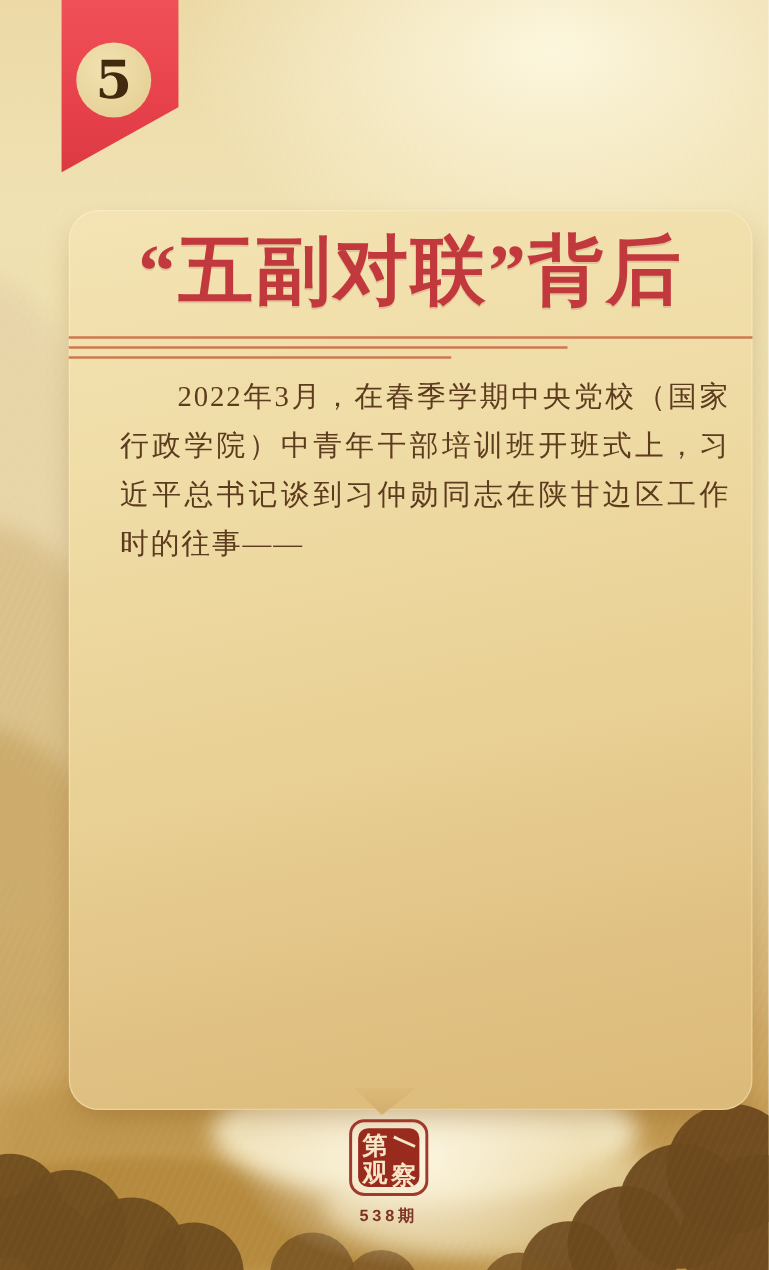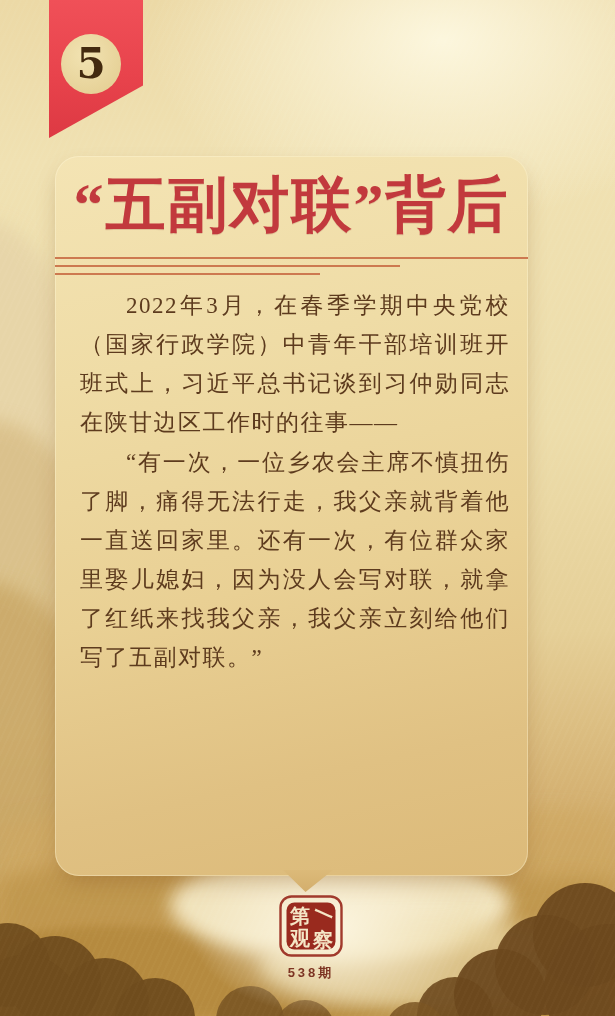--- a/index.html
+++ b/index.html
@@ -33,21 +33,21 @@
     background:radial-gradient(circle at 40% 35%, #f2e3b2, #e2cb8e);
     display:flex;align-items:center;justify-content:center;
   }
   .badge span{
     font-size:42px;font-weight:bold;color:#432a0f;line-height:1;
     font-family:"DejaVu Serif","Liberation Serif",serif;
   }
 
   
   .card{
-    position:absolute;left:55px;top:156px;width:473px;height:720px;z-index:3;
+    position:absolute;left:55px;top:168px;width:547px;height:720px;z-index:3;
     border-radius:24px;
     background:linear-gradient(168deg,#f4e4b4 0%,#efdca6 28%,#e9d094 58%,#e0c183 82%,#dcba79 100%);
     box-shadow:0 10px 22px -6px rgba(130,80,25,.38), inset 0 0 0 1px rgba(255,248,220,.35);
   }
   .card-tail{
     position:absolute;left:283px;top:870px;width:50px;height:22px;z-index:3;
     background:linear-gradient(180deg,#dcba79,#d3ae6c);
     clip-path:polygon(0 0,100% 0,45% 100%);
   }
   .title{
@@ -58,21 +58,21 @@
   .rules{margin-top:16px;}
   .rule{height:2px;background:#cd7950;margin:0 0 6px 0;}
   .rule.r1{width:100%;}
   .rule.r2{width:73%;}
   .rule.r3{width:56%;}
   .bodytext{
     margin-top:11px;padding:0 18px 0 25px;
     color:#5d3b1e;font-size:23px;line-height:39px;letter-spacing:1.5px;
     text-align:justify;text-justify:inter-character;
   }
-  .bodytext p{margin:0 0 1px 0;text-indent:2em;}
+  .bodytext p{margin:0 0 1px 16px;text-indent:2em;}
 
   
   .seal-glow{
     position:absolute;left:190px;top:845px;width:280px;height:170px;z-index:2;pointer-events:none;
     background:radial-gradient(closest-side, rgba(252,246,226,.95), rgba(252,246,226,0));
   }
   .seal{position:absolute;left:279px;top:895px;width:64px;height:64px;z-index:4;}
   .issue{
     position:absolute;left:0;top:964px;width:622px;z-index:4;text-align:center;
     font-size:13px;font-weight:bold;letter-spacing:3px;color:#7d3423;
@@ -139,21 +139,20 @@
 
   <div class="card">
     <h1 class="title">“五副对联”背后</h1>
     <div class="rules">
       <div class="rule r1"></div>
       <div class="rule r2"></div>
       <div class="rule r3"></div>
     </div>
     <div class="bodytext">
       <p>2022年3月，在春季学期中央党校（国家行政学院）中青年干部培训班开班式上，习近平总书记谈到习仲勋同志在陕甘边区工作时的往事——</p>
-      <p>“有一次，一位乡农会主席不慎扭伤了脚，痛得无法行走，我父亲就背着他一直送回家里。还有一次，有位群众家里娶儿媳妇，因为没人会写对联，就拿了红纸来找我父亲，我父亲立刻给他们写了五副对联。”</p>
     </div>
   </div>
   <div class="card-tail"></div>
 
   <div class="seal-glow"></div>
   <div class="seal">
     <svg viewBox="0 0 64 64" width="64" height="64">
       <rect x="1.5" y="1.5" width="61" height="59" rx="11" fill="none" stroke="#992a1e" stroke-width="2.4" opacity="0.92"></rect>
       <rect x="7.5" y="7.5" width="49" height="47" rx="8" fill="#992a1e"></rect>
       <text x="21" y="28" text-anchor="middle" font-size="20" font-weight="bold" fill="#f5e6c6" font-family="Liberation Serif, DejaVu Serif, serif">第</text>

